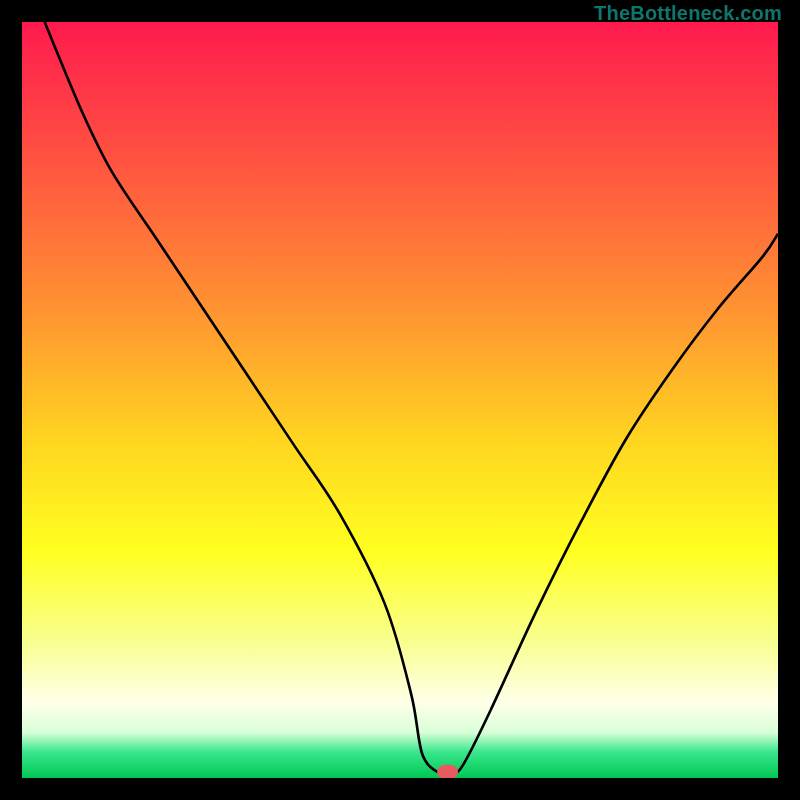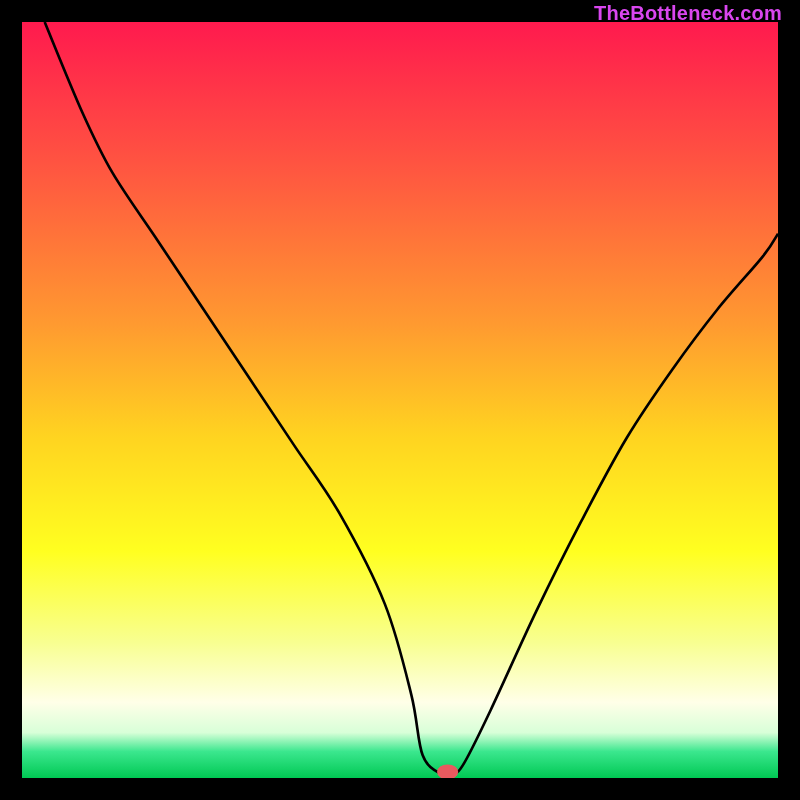--- a/index.html
+++ b/index.html
@@ -1,17 +1,17 @@
 <!DOCTYPE html>
 <html><head>
 <meta charset="utf-8">
 <style>
   html,body{margin:0;padding:0;width:800px;height:800px;overflow:hidden;background:#000;}
   .frame{position:absolute;left:0;top:0;width:800px;height:800px;background:#000;}
-  .watermark{position:absolute;top:2px;right:18px;color:#d946ef;font-family:Arial,Helvetica,sans-serif;font-size:20px;font-weight:600;letter-spacing:0.2px;}
+  .watermark{position:absolute;top:2px;right:18px;color:#0f766e;font-family:Arial,Helvetica,sans-serif;font-size:20px;font-weight:600;letter-spacing:0.2px;}
   .plot{position:absolute;left:22px;top:22px;width:756px;height:756px;}
 </style>
 </head>
 <body>
 
 <div class="frame">
   <div class="watermark">TheBottleneck.com</div>
   <svg class="plot" viewBox="0 0 100 100" preserveAspectRatio="none">
     <defs>
       <linearGradient id="bg" x1="0" y1="0" x2="0" y2="1">

